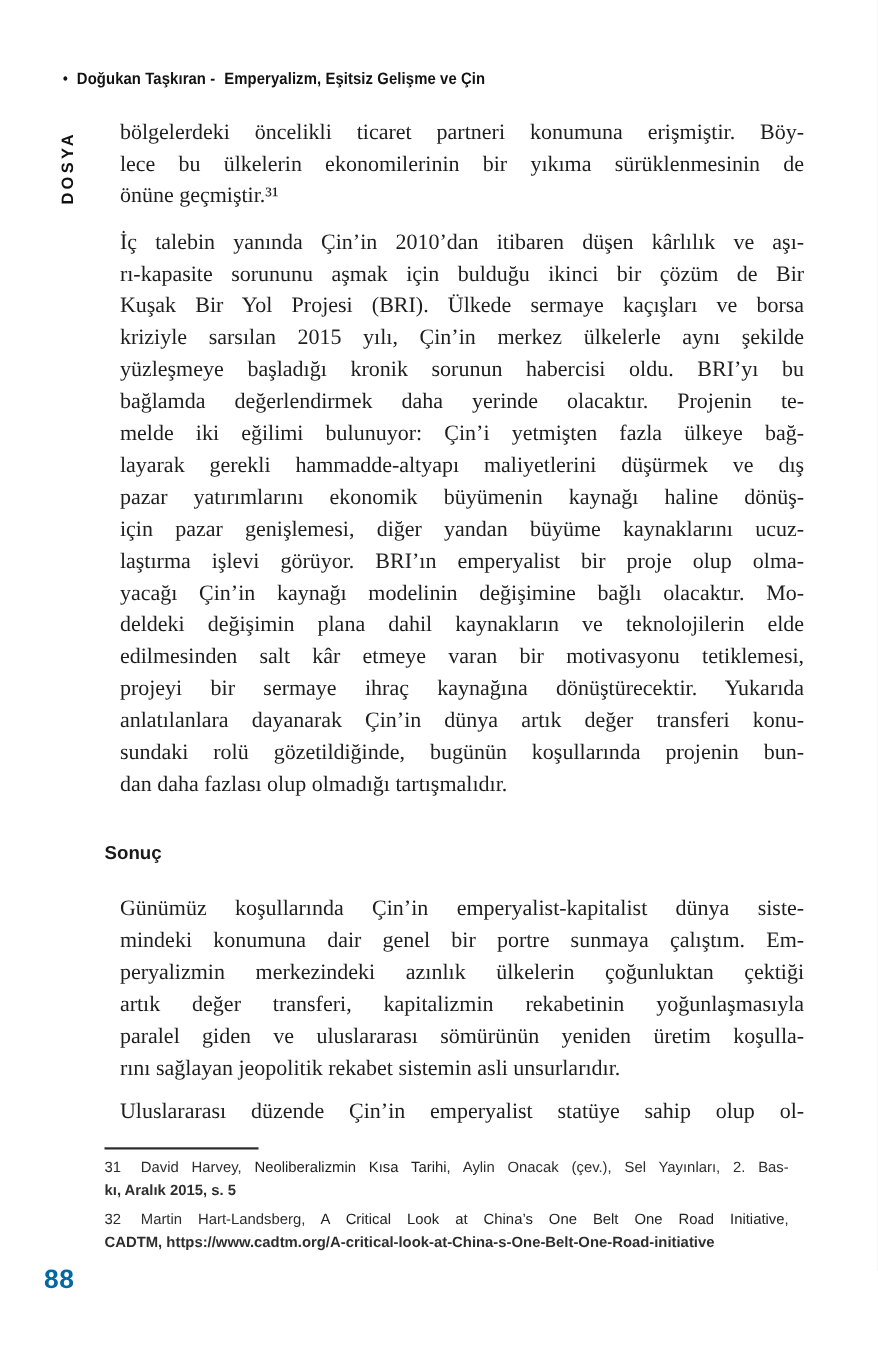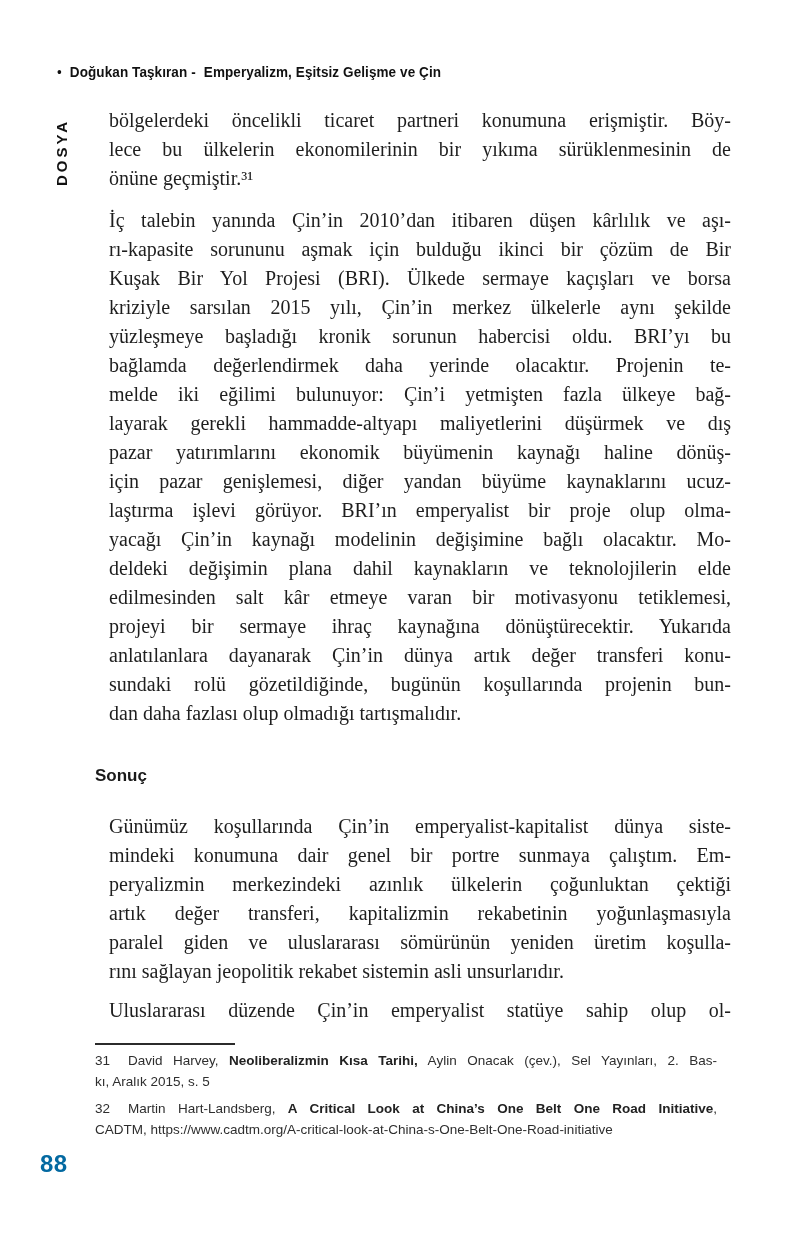--- a/index.html
+++ b/index.html
@@ -54,23 +54,23 @@
     position:absolute;left:95px;top:1043px;
     width:140px;height:2px;background:#2b2b2b;
   }
   .footnotes{
     position:absolute;left:95px;top:1050px;width:622px;
     font-family:"Liberation Sans", sans-serif;
     font-size:13.5px;line-height:21px;color:#2e2e2e;
   }
   .footnote{margin-bottom:6px;}
   .footnote .fline{text-align:justify;text-align-last:justify;}
-  .footnote .fline.last{text-align-last:left;}
+  .footnote .fline.last{text-align-last:left;font-weight:bold;}
   .footnote .fnum{display:inline-block;min-width:33px;}
-  .footnote b{font-weight:bold;color:#222;}
+  .footnote b{font-weight:normal;color:#222;}
   
   .pagenum{
     position:absolute;left:40px;top:1150px;
     font-family:"Liberation Sans", sans-serif;
     font-size:24px;font-weight:600;color:#0369a1;
     letter-spacing:0.5px;
   }
 </style>
 </head>
 <body>

